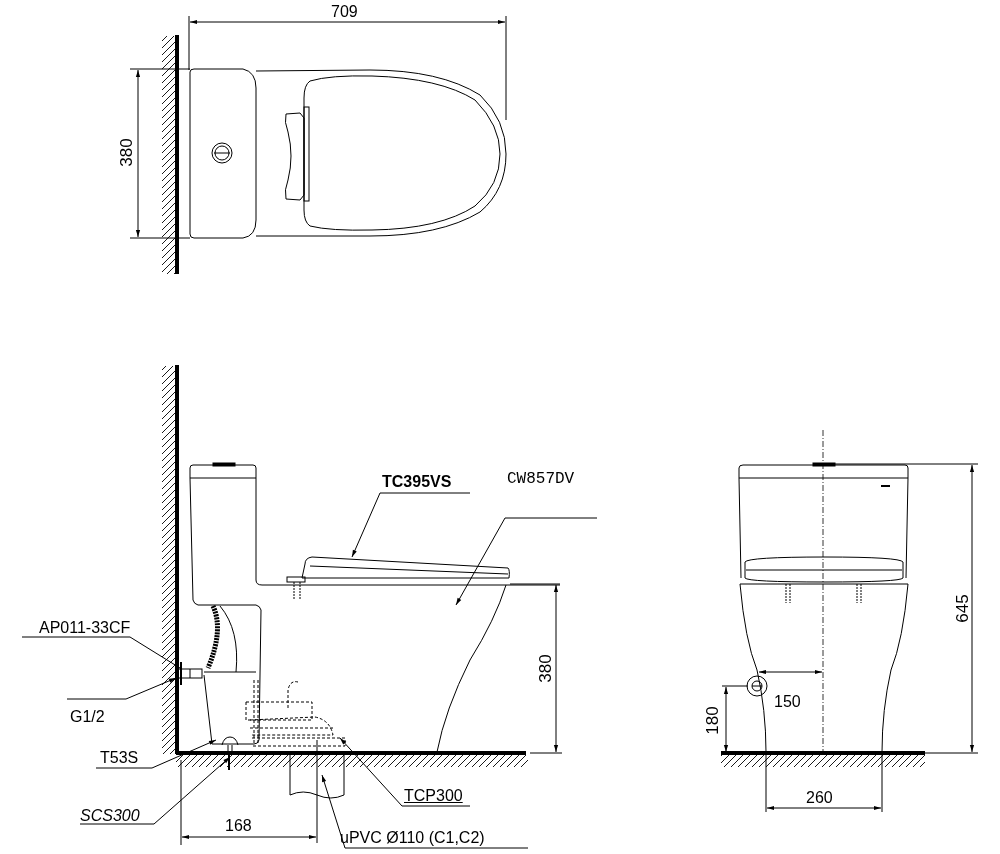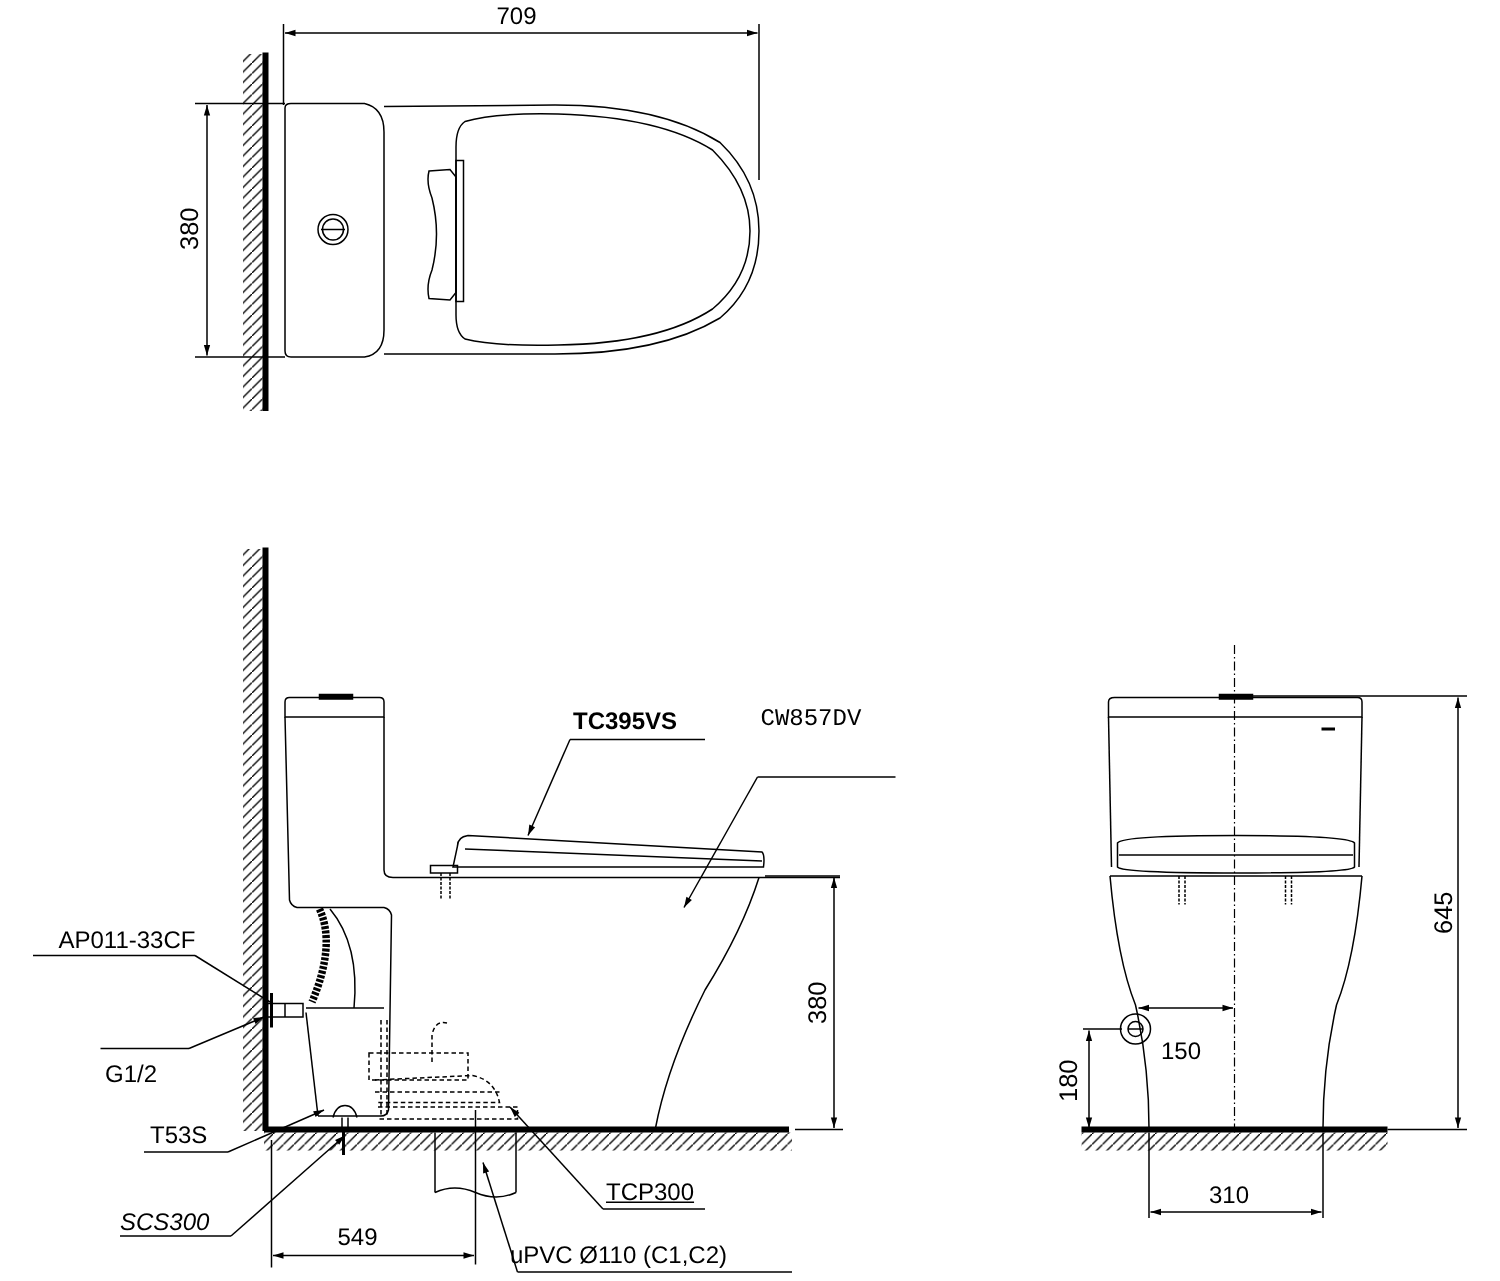--- a/index.html
+++ b/index.html
@@ -174,18 +174,18 @@
 
 <div class="lbl" style="left:382px; top:474px;font-weight:bold;">TC395VS</div>
 <div class="lbl" style="left:507px; top:471px;font-family:Liberation Mono, monospace;">CW857DV</div>
 <div class="lbl" style="left:39px; top:620px;">AP011-33CF</div>
 <div class="lbl" style="left:70px; top:709px;">G1/2</div>
 <div class="lbl" style="left:100px; top:750px;">T53S</div>
 <div class="lbl" style="left:80px; top:808px;font-style:italic;">SCS300</div>
 <div class="lbl" style="left:404px; top:788px;text-decoration:underline;">TCP300</div>
 <div class="lbl" style="left:340px; top:830px;">uPVC Ø110 (C1,C2)</div>
 <div class="vlbl" style="left:531px; top:660px;">380</div>
-<div class="lbl" style="left:225px; top:818px;">549</div>
+<div class="lbl" style="left:225px; top:818px;">168</div>
 
 <div class="vlbl" style="left:948px; top:600px;">645</div>
 <div class="lbl" style="left:774px; top:654px;margin-top:40px;">150</div>
 <div class="vlbl" style="left:698px; top:712px;">180</div>
-<div class="lbl" style="left:806px; top:790px;">310</div>
+<div class="lbl" style="left:806px; top:790px;">260</div>
 
 </body></html>

